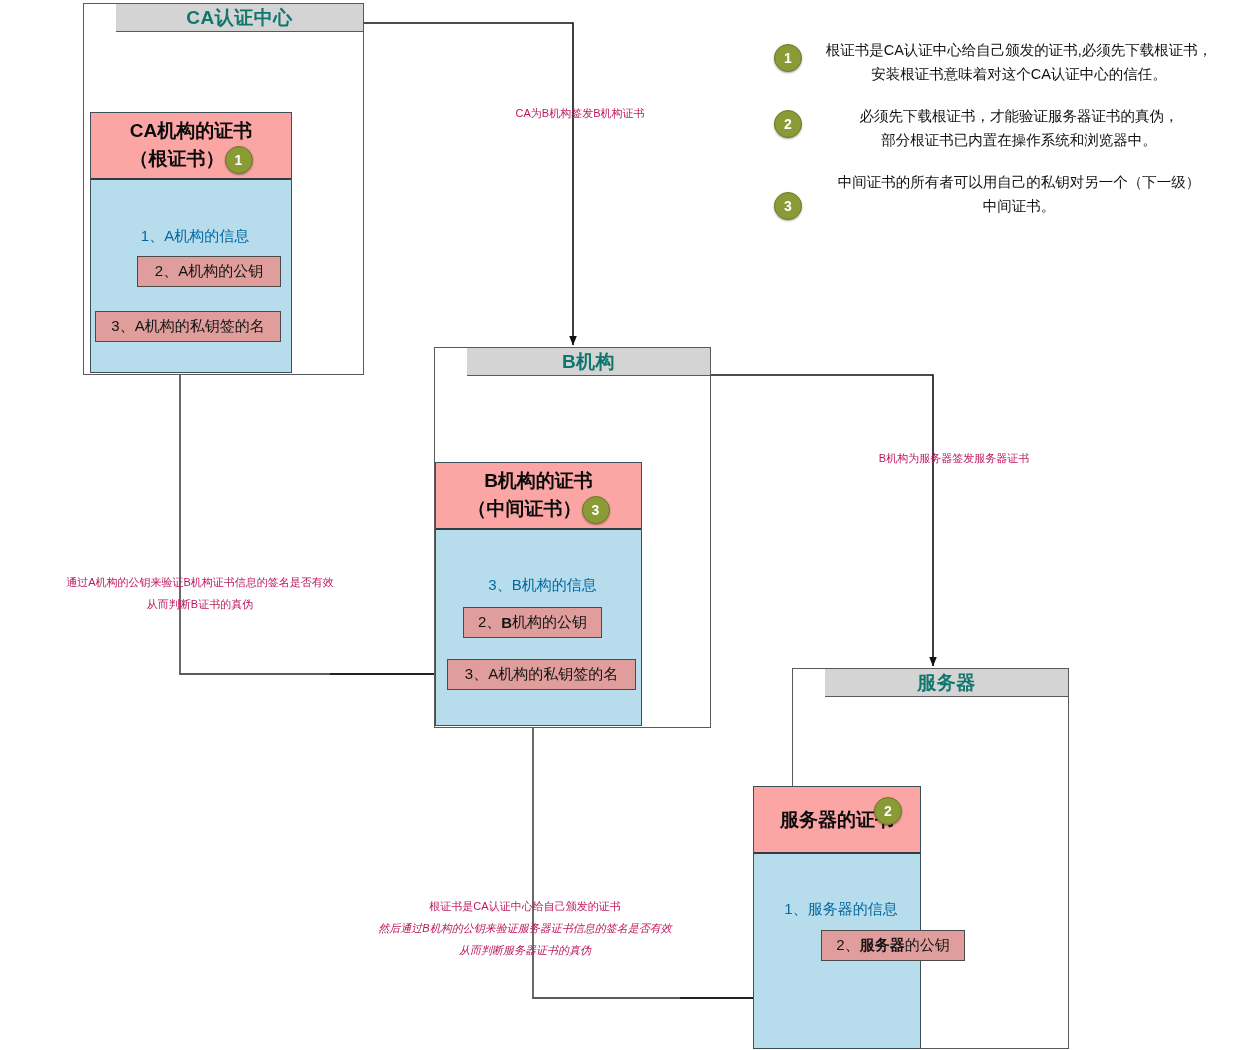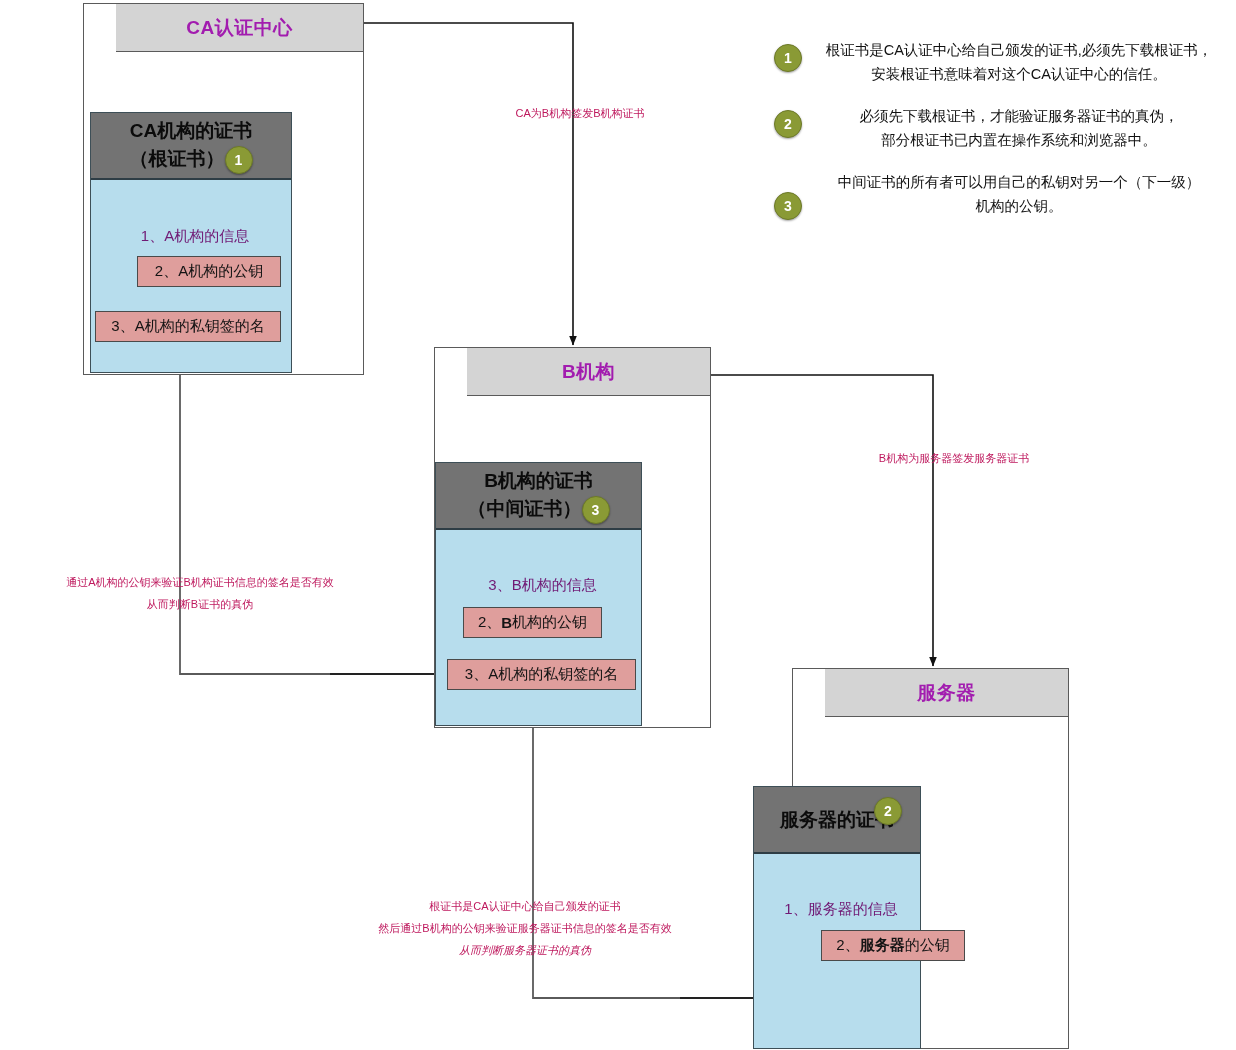--- a/index.html
+++ b/index.html
@@ -24,64 +24,64 @@
   
   .org{
     position:absolute;
     box-sizing:border-box;
     background:#ffffff;
     border:1.6px solid #5a5a5a;
   }
   .org-header{
     position:absolute;
     left:0; right:0; top:0;
-    height:48px;
+    height:28px;
     box-sizing:border-box;
     background:#d4d4d4;
     border-bottom:1.6px solid #5a5a5a;
     display:flex;
     align-items:center;
     justify-content:center;
     font-weight:bold;
     font-size:19px;
-    color:#a21caf;
+    color:#0f766e;
     letter-spacing:.5px;
     margin-left:32px;
   }
 
   
   .cert{
     position:absolute;
     box-sizing:border-box;
     border:1.6px solid #3d4f57;
     background:#b7dded;
   }
   .cert-head{
     position:relative;
     box-sizing:border-box;
-    background:#737373;
+    background:#fca5a5;
     border-bottom:2.2px solid #2e3d45;
     display:flex;
     flex-direction:column;
     align-items:center;
     justify-content:center;
     font-weight:bold;
     font-size:19px;
     line-height:28px;
     color:#0b0b0b;
   }
   .cert-head .ln{display:block;white-space:nowrap;}
   .cert-body{
     position:relative;
     box-sizing:border-box;
     padding-top:14px;
   }
   .cert-line{
     font-size:15px;
-    color:#701a75;
+    color:#0369a1;
     text-align:center;
     white-space:nowrap;
     margin-left:8px;
   }
   .pinkbox{
     position:absolute;
     box-sizing:border-box;
     background:#df9e9c;
     border:1.6px solid #4a4a4a;
     display:flex;
@@ -234,21 +234,21 @@
 
   <div class="edge-label" style="left:818px; top:447px; width:272px;">B机构为服务器签发服务器证书</div>
 
   <div class="edge-label" style="left:0px; top:571px; width:400px;">
     <span style="display:block;">通过A机构的公钥来验证B机构证书信息的签名是否有效</span>
     <span style="display:block;">从而判断B证书的真伪</span>
   </div>
 
   <div class="edge-label" style="left:295px; top:895px; width:460px;">
     <span style="display:block;">根证书是CA认证中心给自己颁发的证书</span>
-    <span style="display:block;">然后通过B机构的公钥来验证服务器证书信息的签名是否有效</span>
+    <span style="display:block;font-style:italic;">然后通过B机构的公钥来验证服务器证书信息的签名是否有效</span>
     <span style="display:block;font-style:italic;">从而判断服务器证书的真伪</span>
   </div>
 
   <div id="legend">
 
     <div class="legend-row">
       <div class="legend-badge-wrap">
         <span class="badge">1</span>
       </div>
       <div class="legend-text">
@@ -266,19 +266,19 @@
         <span class="ln">部分根证书已内置在操作系统和浏览器中。</span>
       </div>
     </div>
 
     <div class="legend-row" style="margin-top:16px;">
       <div class="legend-badge-wrap" style="padding-top:22px;">
         <span class="badge">3</span>
       </div>
       <div class="legend-text">
         <span class="ln">中间证书的所有者可以用自己的私钥对另一个（下一级）</span>
-        <span class="ln">机构的公钥。</span>
+        <span class="ln">中间证书。</span>
       </div>
     </div>
 
   </div>
 
 </div>
 
 </body></html>

